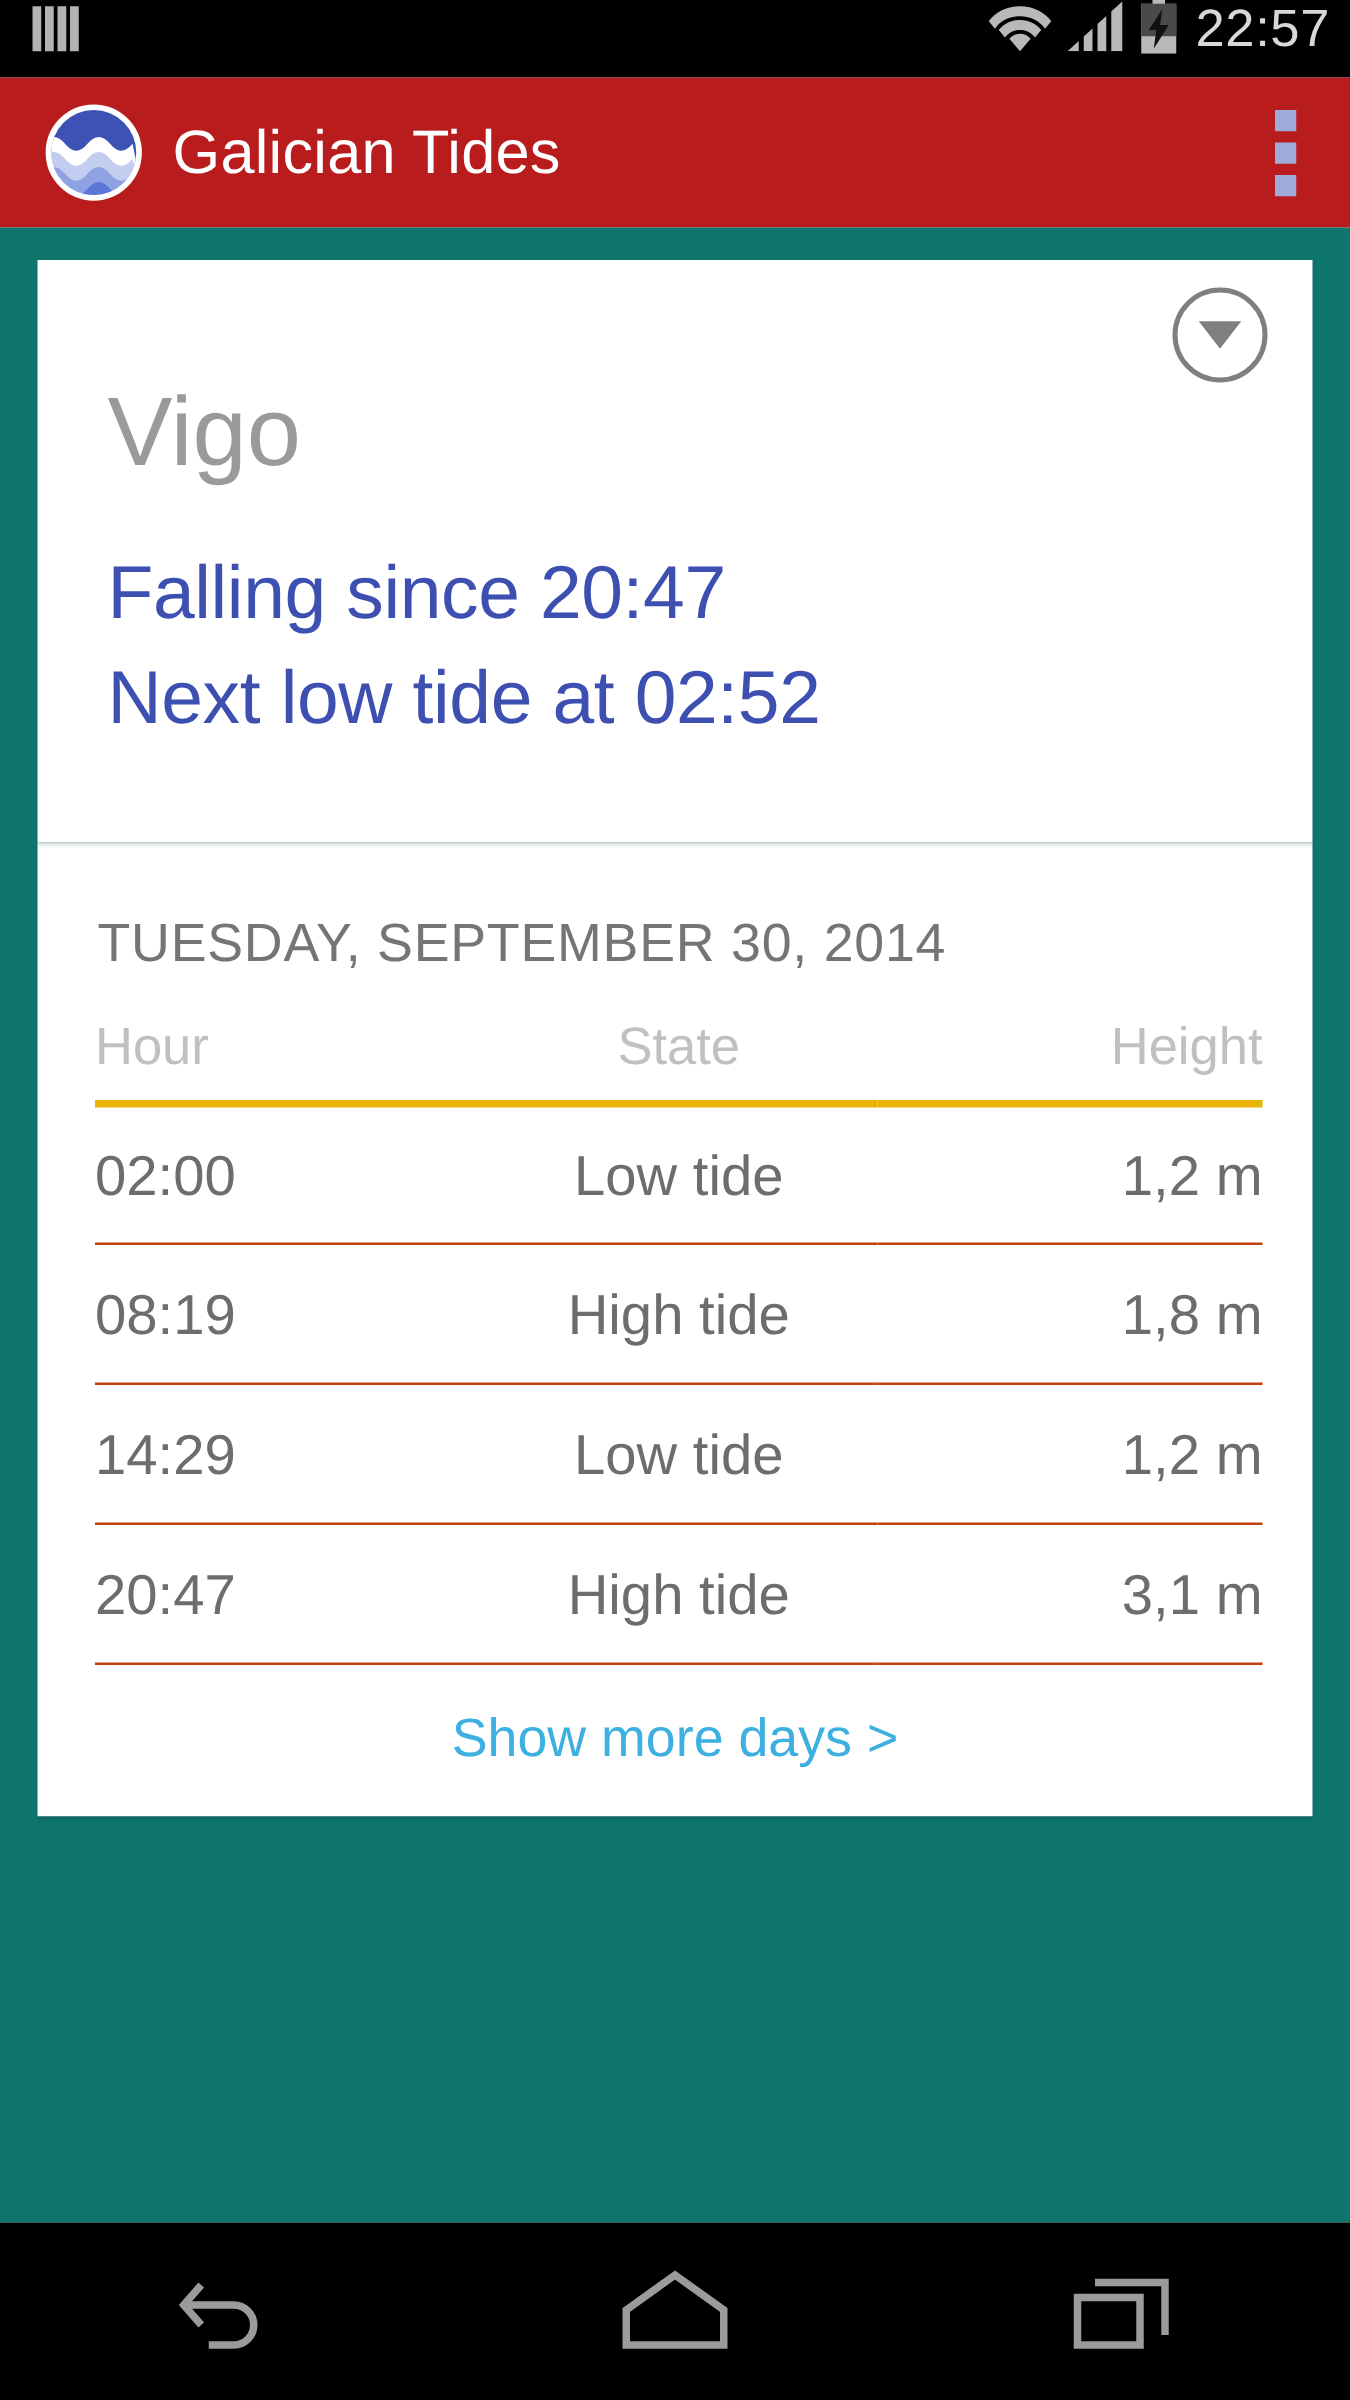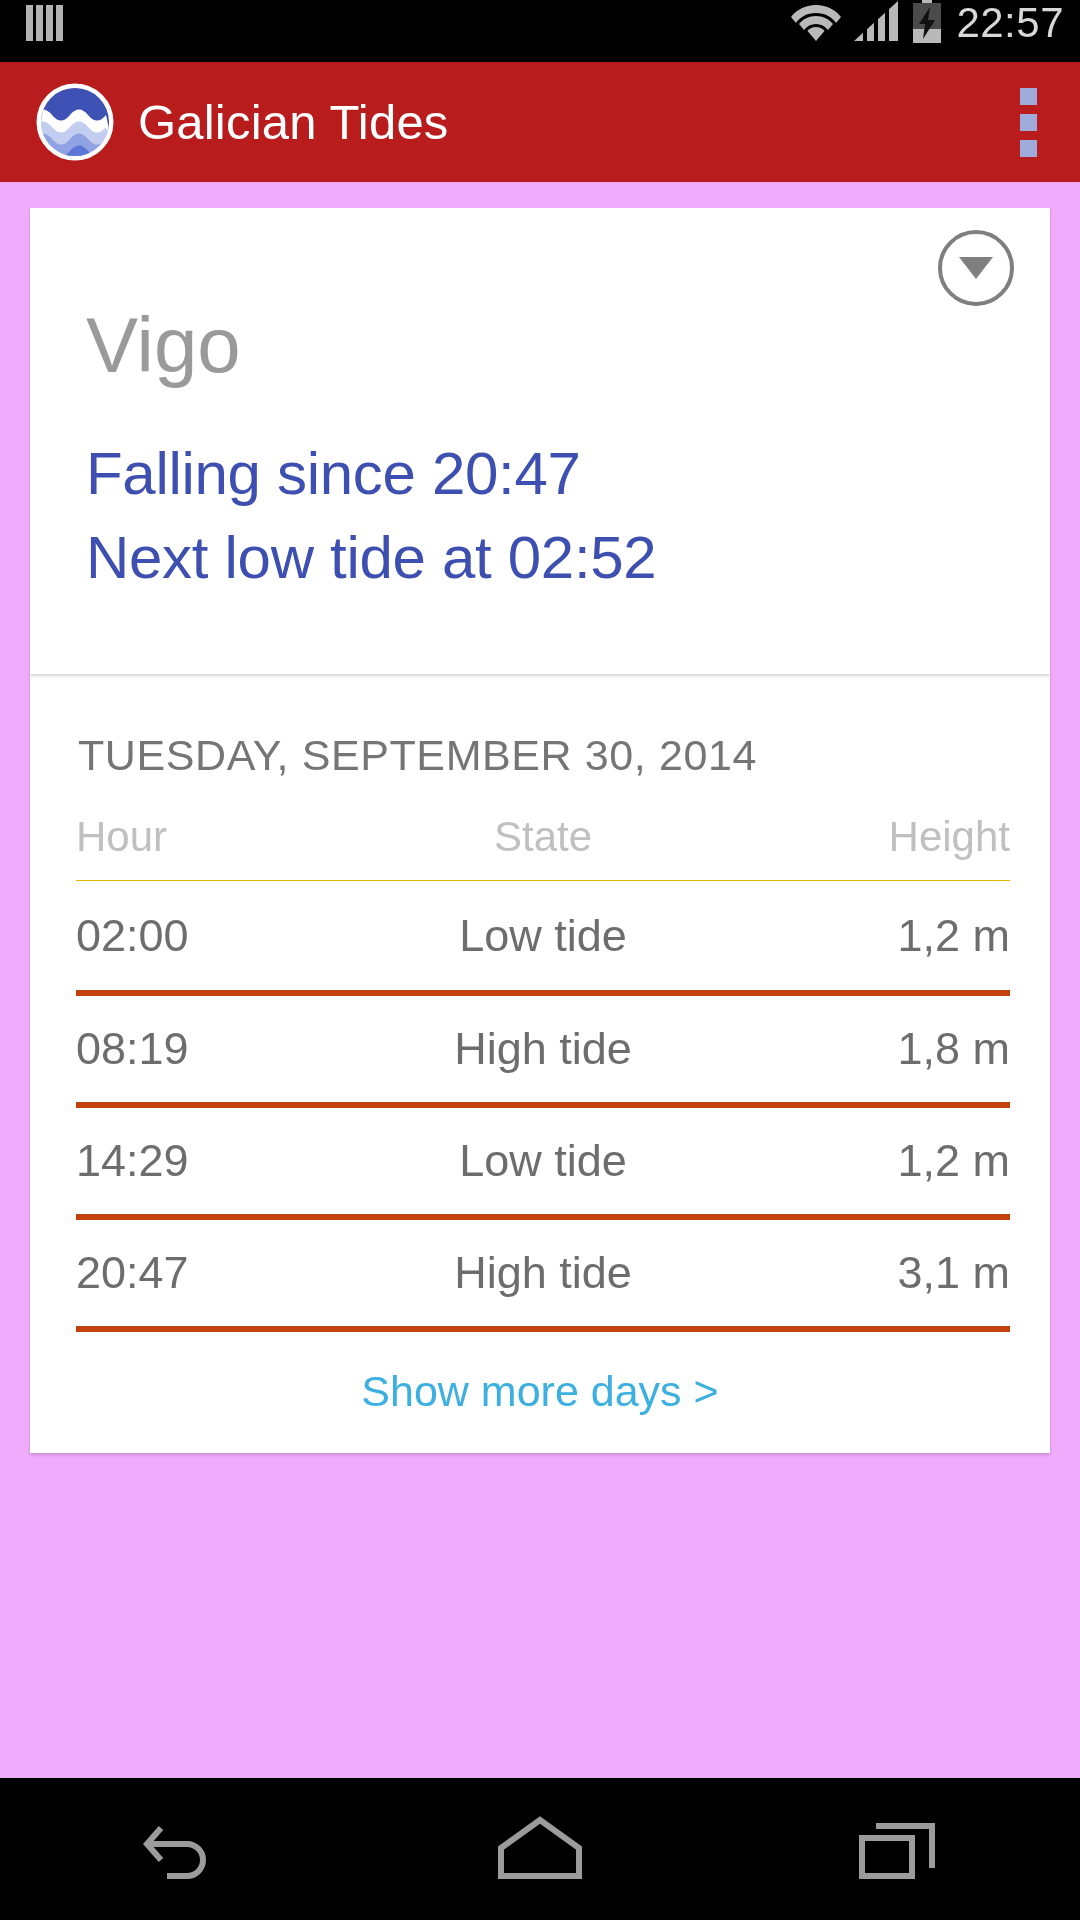--- a/index.html
+++ b/index.html
@@ -93,21 +93,21 @@
   #overflow-menu span {
     display: block;
     width: 17px;
     height: 17px;
     background: #9fabdb;
   }
 
   
   #content {
     flex: 1 1 auto;
-    background: #f0abfc;
+    background: #0f766e;
     padding: 26px 30px 0 30px;
     overflow: hidden;
   }
 
   .card {
     background: #ffffff;
     box-shadow: 0 2px 3px rgba(0,0,0,0.17);
     width: 100%;
   }
 
@@ -174,28 +174,28 @@
   table.tide-table th,
   table.tide-table td {
     font-weight: 400;
     padding: 0;
   }
   table.tide-table th {
     color: #c0c0c0;
     font-size: 42px;
     line-height: 42px;
     padding-bottom: 22px;
-    border-bottom: 1px solid #eab308;
+    border-bottom: 6px solid #eab308;
   }
   table.tide-table td {
     color: #6d6d6d;
     font-size: 45px;
     line-height: 45px;
     height: 112px;
-    border-bottom: 6px solid #c2410c;
+    border-bottom: 2px solid #c2410c;
     vertical-align: middle;
   }
   .col-hour   { text-align: left;   width: 33%; padding-left: 2px; }
   .col-state  { text-align: center; width: 34%; }
   .col-height { text-align: right;  width: 33%; padding-right: 4px; }
 
   #show-more-row {
     text-align: center;
     padding: 38px 6px 18px 0;
   }

